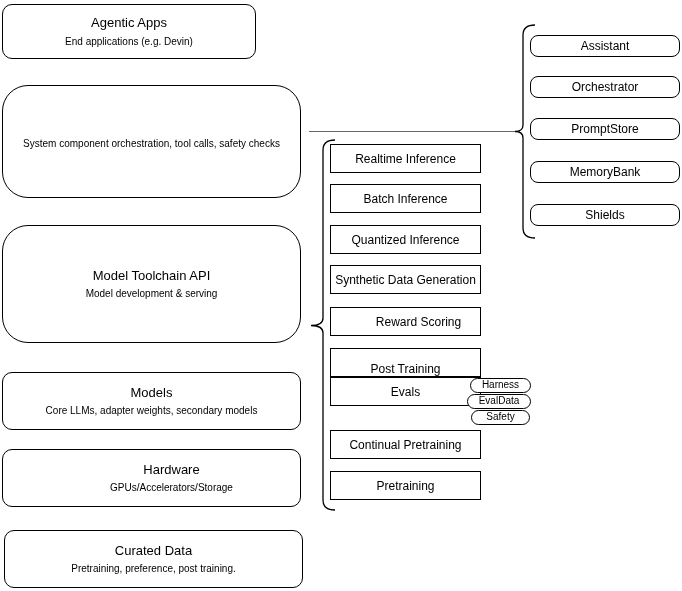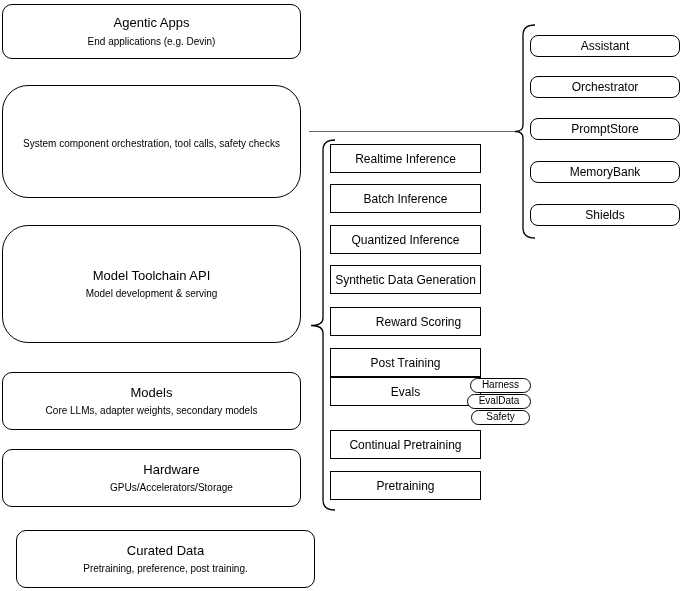--- a/index.html
+++ b/index.html
@@ -60,21 +60,21 @@
 <body>
 
 <div id="canvas">
 
   <svg id="connectors" width="682" height="591" viewBox="0 0 682 591">
     <path d="M335,140 Q323,140 323,150 L323,318 Q323,325.5 311,325.5 Q323,325.5 323,333 L323,500 Q323,510 335,510" fill="none" stroke="#000000" stroke-width="1.3"></path>
     <path d="M535,25 Q523,25 523,35 L523,125 Q523,131.5 515,131.5 Q523,131.5 523,138 L523,228 Q523,238 535,238" fill="none" stroke="#000000" stroke-width="1.3"></path>
     <path d="M309,131.5 L515,131.5" fill="none" stroke="#666666" stroke-width="1.2"></path>
   </svg>
 
-  <div class="node stack-box" style="left:2px; top:4px; width:299px; height:55px;">
+  <div class="node stack-box" style="left:2px; top:4px; width:254px; height:55px;">
     <div class="stack-title">Agentic Apps</div>
     <div class="stack-sub">End applications (e.g. Devin)</div>
   </div>
 
   <div class="node stack-box big" style="left:2px; top:85px; width:299px; height:113px;">
     <div class="stack-sub">System component orchestration, tool calls, safety checks</div>
   </div>
 
   <div class="node stack-box big" style="left:2px; top:225px; width:299px; height:118px;">
     <div class="stack-title">Model Toolchain API</div>
@@ -84,41 +84,41 @@
   <div class="node stack-box" style="left:2px; top:372px; width:299px; height:58px;">
     <div class="stack-title">Models</div>
     <div class="stack-sub">Core LLMs, adapter weights, secondary models</div>
   </div>
 
   <div class="node stack-box" style="left:2px; top:449px; width:299px; height:58px;padding-left:40px;">
     <div class="stack-title">Hardware</div>
     <div class="stack-sub">GPUs/Accelerators/Storage</div>
   </div>
 
-  <div class="node stack-box" style="left:16px; top:530px; width:299px; height:58px;">
+  <div class="node stack-box" style="left:4px; top:530px; width:299px; height:58px;">
     <div class="stack-title">Curated Data</div>
     <div class="stack-sub">Pretraining, preference, post training.</div>
   </div>
 
   <div class="node mid-box" style="top:144px;">
     <span>Realtime Inference</span>
   </div>
   <div class="node mid-box" style="top:184px;">
     <span>Batch Inference</span>
   </div>
   <div class="node mid-box" style="top:225px;">
     <span>Quantized Inference</span>
   </div>
   <div class="node mid-box" style="top:265px;">
     <span>Synthetic Data Generation</span>
   </div>
   <div class="node mid-box" style="top:307px;padding-left:26px;">
     <span>Reward Scoring</span>
   </div>
-  <div class="node mid-box" style="top:348px;">
+  <div class="node mid-box" style="top:348px;justify-content:flex-end;">
     <span>Post Training</span>
   </div>
   <div class="node mid-box" style="top:377px;">
     <span>Evals</span>
   </div>
   <div class="node mid-box" style="top:430px;">
     <span>Continual Pretraining</span>
   </div>
   <div class="node mid-box" style="top:471px;">
     <span>Pretraining</span>

